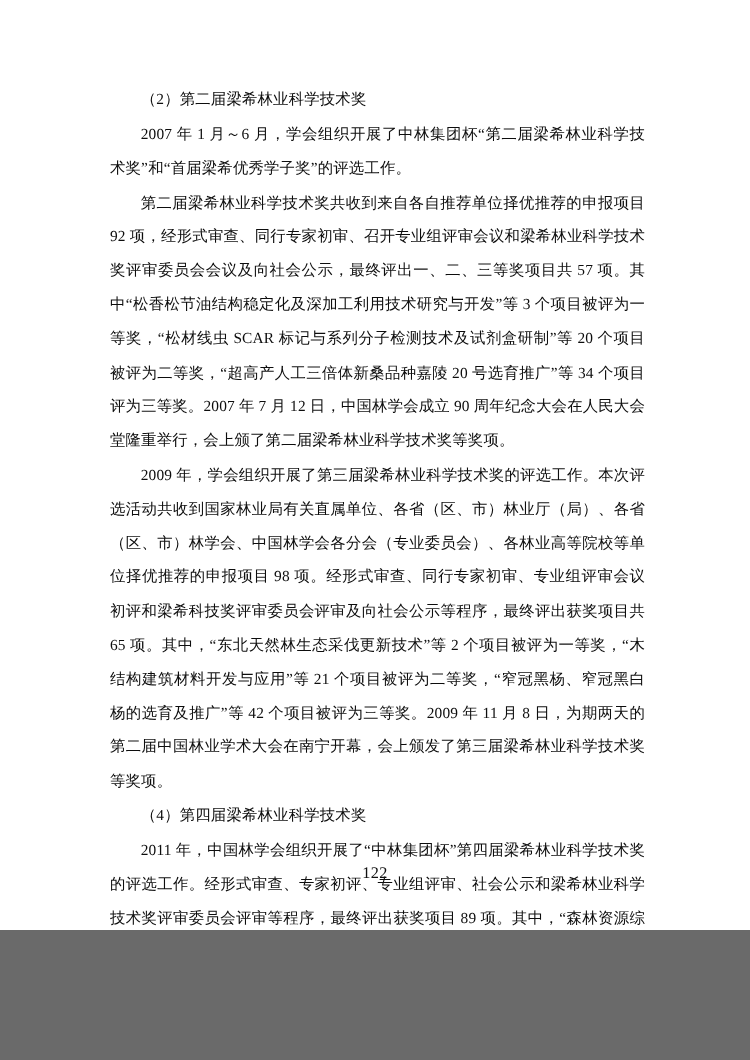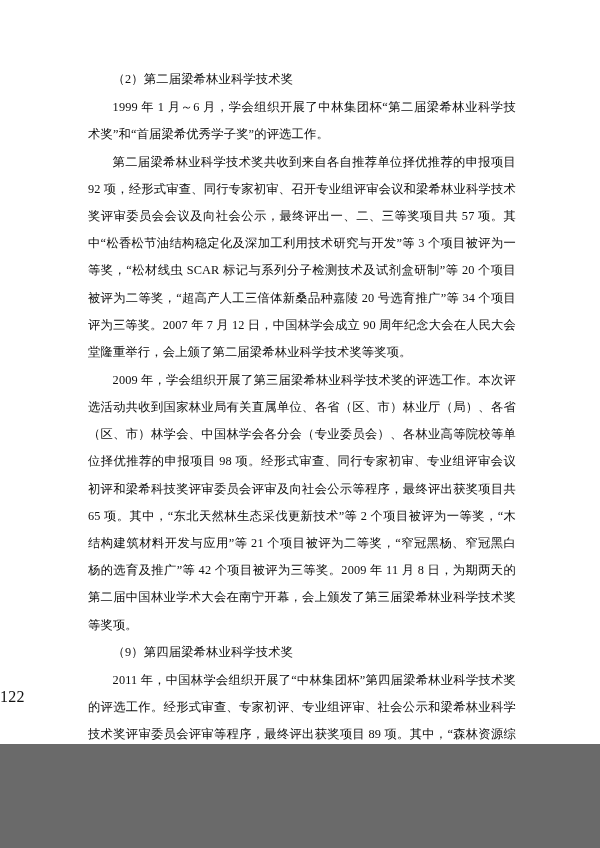--- a/index.html
+++ b/index.html
@@ -34,32 +34,33 @@
     letter-spacing: 0.15px;
   }
   p.para.indent {
     text-indent: 24.6px;
   }
   .pagenum {
     position: absolute;
     left: 0;
     right: 0;
     bottom: 38px;
-    font-size: 16px;
+    text-align: center;
+    font-size: 13px;
     font-family: "Liberation Serif", serif;
     color: #111;
     letter-spacing: 0.3px;
   }
 </style>
 </head>
 <body>
 
 <div class="page">
   <div class="content">
     <p class="para indent">（2）第二届梁希林业科学技术奖</p>
-    <p class="para indent">1999 年 1 月～6 月，学会组织开展了中林集团杯“第二届梁希林业科学技术奖”和“首届梁希优秀学子奖”的评选工作。</p>
+    <p class="para indent">2007 年 1 月～6 月，学会组织开展了中林集团杯“第二届梁希林业科学技术奖”和“首届梁希优秀学子奖”的评选工作。</p>
     <p class="para indent">第二届梁希林业科学技术奖共收到来自各自推荐单位择优推荐的申报项目 92 项，经形式审查、同行专家初审、召开专业组评审会议和梁希林业科学技术奖评审委员会会议及向社会公示，最终评出一、二、三等奖项目共 57 项。其中“松香松节油结构稳定化及深加工利用技术研究与开发”等 3 个项目被评为一等奖，“松材线虫 SCAR 标记与系列分子检测技术及试剂盒研制”等 20 个项目被评为二等奖，“超高产人工三倍体新桑品种嘉陵 20 号选育推广”等 34 个项目评为三等奖。2007 年 7 月 12 日，中国林学会成立 90 周年纪念大会在人民大会堂隆重举行，会上颁了第二届梁希林业科学技术奖等奖项。</p>
     <p class="para indent">2009 年，学会组织开展了第三届梁希林业科学技术奖的评选工作。本次评选活动共收到国家林业局有关直属单位、各省（区、市）林业厅（局）、各省（区、市）林学会、中国林学会各分会（专业委员会）、各林业高等院校等单位择优推荐的申报项目 98 项。经形式审查、同行专家初审、专业组评审会议初评和梁希科技奖评审委员会评审及向社会公示等程序，最终评出获奖项目共 65 项。其中，“东北天然林生态采伐更新技术”等 2 个项目被评为一等奖，“木结构建筑材料开发与应用”等 21 个项目被评为二等奖，“窄冠黑杨、窄冠黑白杨的选育及推广”等 42 个项目被评为三等奖。2009 年 11 月 8 日，为期两天的第二届中国林业学术大会在南宁开幕，会上颁发了第三届梁希林业科学技术奖等奖项。</p>
-    <p class="para indent">（9）第四届梁希林业科学技术奖</p>
+    <p class="para indent">（4）第四届梁希林业科学技术奖</p>
     <p class="para indent">2011 年，中国林学会组织开展了“中林集团杯”第四届梁希林业科学技术奖的评选工作。经形式审查、专家初评、专业组评审、社会公示和梁希林业科学技术奖评审委员会评审等程序，最终评出获奖项目 89 项。其中，“森林资源综合监测技术体系研究”等 4 个项目荣获一等奖，“库姆塔格沙漠综合科学考察及其主要科学发现”等 36 个项目荣获二等奖，“半干旱地区华北落叶松人工林可持续经营技术应用开发与试验示范”等 49 个项目荣获三等奖。2011 年 12 月 23 日，中国林学会在北京举办了 2011 现代林业发展高层论坛暨第四届梁希林业科学技术奖颁奖仪式。</p>
   </div>
   <div class="pagenum">122</div>
 </div>
 
 </body></html>

